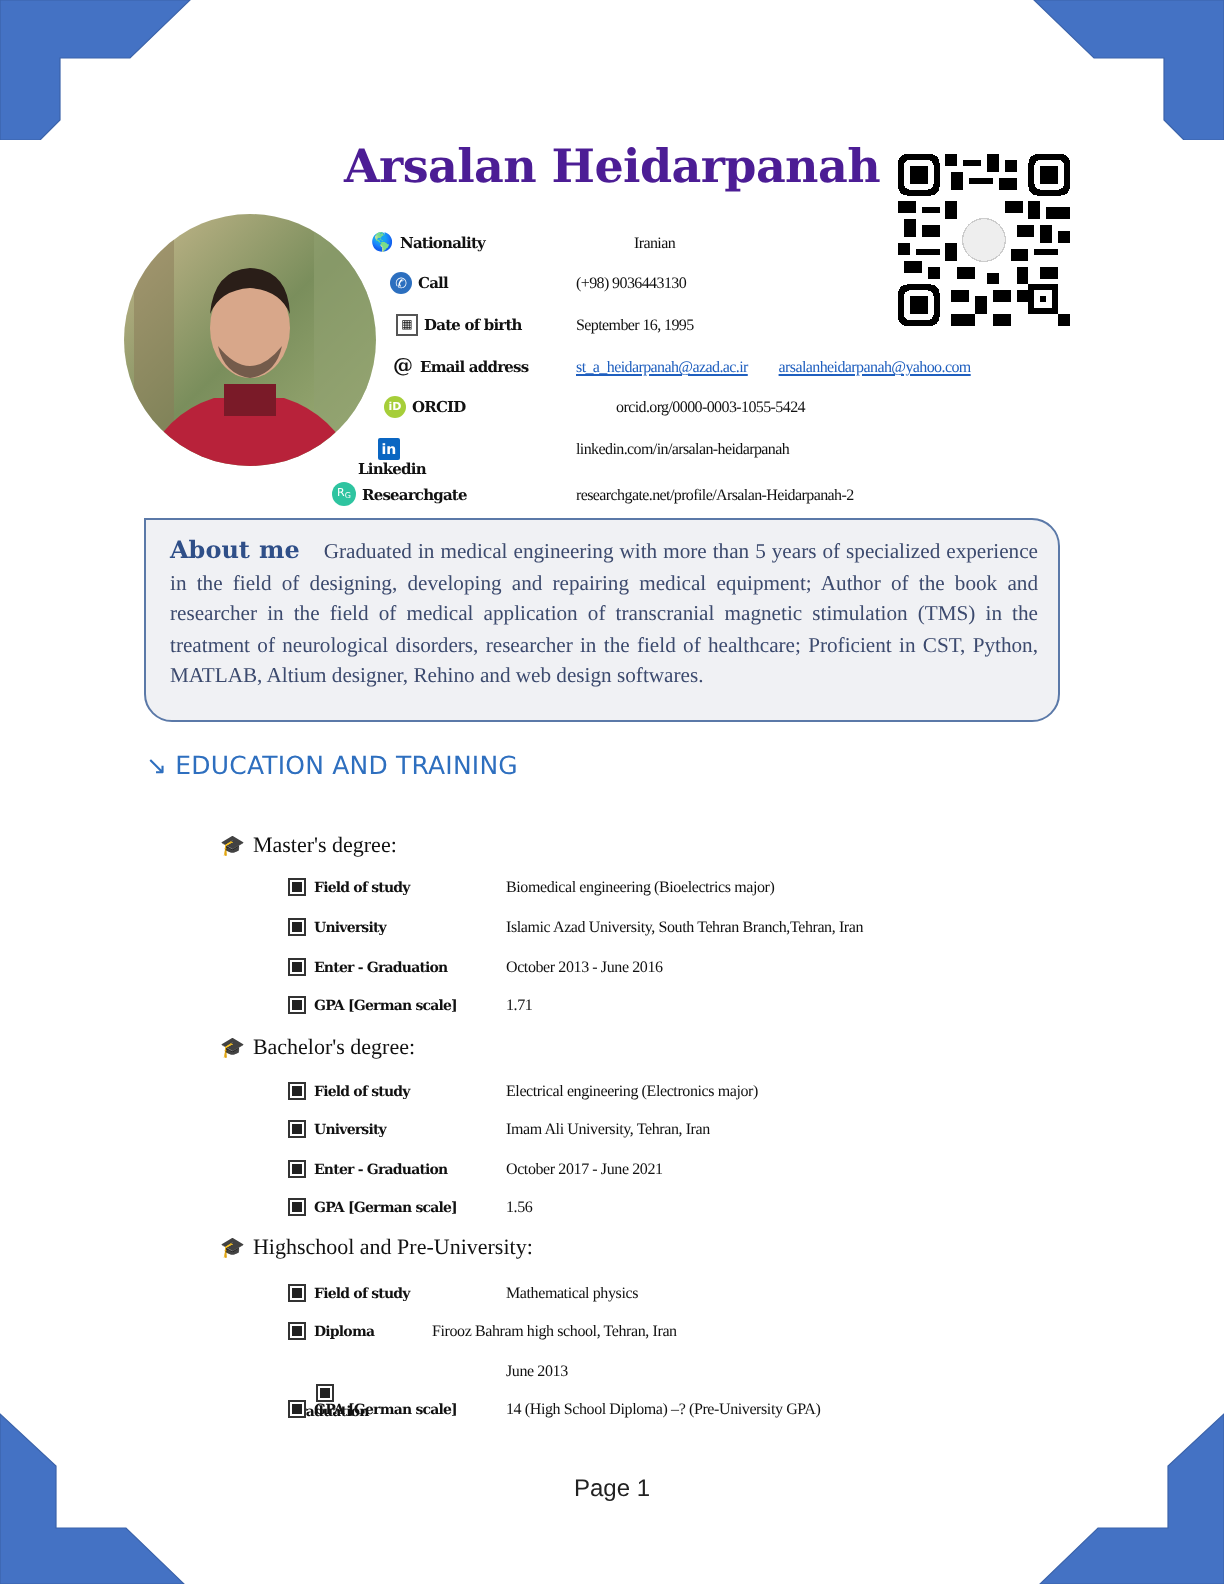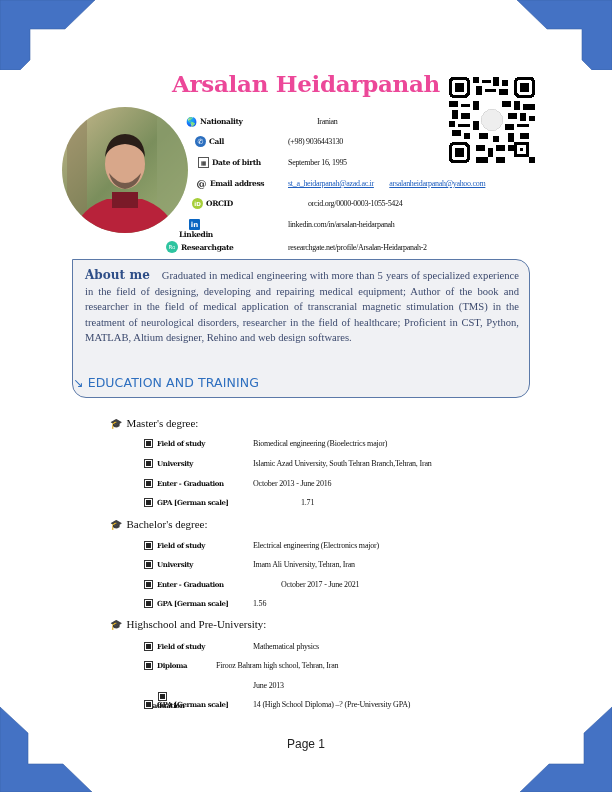--- a/index.html
+++ b/index.html
@@ -1,27 +1,27 @@
 <!DOCTYPE html>
 <html><head>
 <meta charset="utf-8">
 <style>
   html, body { margin:0; padding:0; }
   body { width:612px; height:792px; position:relative; background:#fff; overflow:hidden; font-family:"DejaVu Serif", serif; color:#111; }
   .corner { position:absolute; }
-  .name { position:absolute; left:0; width:612px; top:70px; text-align:center; font-family:"DejaVu Serif", serif; font-weight:bold; font-size:23px; color:#ec4899; letter-spacing:-0.3px; }
+  .name { position:absolute; left:0; width:612px; top:70px; text-align:center; font-family:"DejaVu Serif", serif; font-weight:bold; font-size:23px; color:#4c1d95; letter-spacing:-0.3px; }
   .photo { position:absolute; left:62px; top:108px; width:126px; height:100px; border-radius:50%; overflow:hidden; }
   .photo { width:126px; height:126px; top:107px; }
   .qr { position:absolute; left:449px; top:77px; width:86px; height:86px; }
   .info-row { position:absolute; font-size:8px; display:flex; align-items:center; }
   .info-label { font-family:"DejaVu Serif", serif; font-weight:bold; font-size:7.5px; letter-spacing:-0.4px; }
   .info-val { position:absolute; left:288px; font-size:8px; letter-spacing:-0.3px; font-family:"Liberation Serif", serif; }
   .info-val a { color:#1f5fbf; text-decoration:underline; }
   .ico { display:inline-flex; align-items:center; justify-content:center; width:11px; height:11px; margin-right:3px; font-size:9px; }
-  .about { position:absolute; left:72px; top:259px; width:458px; height:139px; border:1.5px solid #5b79a8; border-radius:0 14px 14px 14px; background:#f0f1f4; box-sizing:border-box; padding:8px 10px 0 12px; font-family:"Liberation Serif", serif; font-size:10.6px; line-height:15.6px; color:#3c4a6e; text-align:justify; }
+  .about { position:absolute; left:72px; top:259px; width:458px; height:102px; border:1.5px solid #5b79a8; border-radius:0 14px 14px 14px; background:#f0f1f4; box-sizing:border-box; padding:8px 10px 0 12px; font-family:"Liberation Serif", serif; font-size:10.6px; line-height:15.6px; color:#3c4a6e; text-align:justify; }
   .about-h { font-family:"DejaVu Serif", serif; font-weight:bold; color:#2f4f88; font-size:12px; margin-right:12px; }
   .edu-head { position:absolute; left:73px; top:375px; font-family:"DejaVu Sans", sans-serif; font-size:12.5px; color:#2e6fbf; letter-spacing:0.1px; }
   .degree { position:absolute; left:110px; font-family:"Liberation Serif", serif; font-size:11px; display:flex; align-items:center; }
   .degree .cap { font-size:10px; margin-right:4px; }
   .field { position:absolute; left:144px; font-size:8px; display:flex; align-items:center; }
   .field .sq { display:inline-block; width:7px; height:7px; border:1px solid #333; background:#222; box-shadow: inset 0 0 0 1px #fff; margin-right:4px; }
   .field .lbl { font-family:"DejaVu Serif", serif; font-weight:bold; font-size:7px; letter-spacing:-0.4px; }
   .fval { position:absolute; font-family:"Liberation Serif", serif; font-size:8px; letter-spacing:-0.2px; }
   .page { position:absolute; top:737px; left:0; width:612px; text-align:center; font-family:"Liberation Sans", sans-serif; font-size:12px; color:#222; }
 </style>
@@ -188,41 +188,41 @@
 <div class="fval" style="left:253px;top:459px;">Islamic Azad University, South Tehran Branch,Tehran, Iran</div>
 <div class="field" style="top:479px;">
     <span class="sq"></span>
     <span class="lbl">Enter - Graduation</span>
   </div>
 <div class="fval" style="left:253px;top:479px;">October 2013 - June 2016</div>
 <div class="field" style="top:498px;">
     <span class="sq"></span>
     <span class="lbl">GPA [German scale]</span>
   </div>
-<div class="fval" style="left:253px;top:498px;margin-left:48px;">1.71</div>
+<div class="fval" style="left:253px;top:498px;">1.71</div>
 
 <div class="degree" style="top:518px;">
   <span class="cap">🎓</span>
   <span>Bachelor's degree:</span>
 </div>
 <div class="field" style="top:541px;">
     <span class="sq"></span>
     <span class="lbl">Field of study</span>
   </div>
 <div class="fval" style="left:253px;top:541px;">Electrical engineering (Electronics major)</div>
 <div class="field" style="top:560px;">
     <span class="sq"></span>
     <span class="lbl">University</span>
   </div>
 <div class="fval" style="left:253px;top:560px;">Imam Ali University, Tehran, Iran</div>
 <div class="field" style="top:580px;">
     <span class="sq"></span>
     <span class="lbl">Enter - Graduation</span>
   </div>
-<div class="fval" style="left:253px;top:580px;margin-left:28px;">October 2017 - June 2021</div>
+<div class="fval" style="left:253px;top:580px;">October 2017 - June 2021</div>
 <div class="field" style="top:599px;">
     <span class="sq"></span>
     <span class="lbl">GPA [German scale]</span>
   </div>
 <div class="fval" style="left:253px;top:599px;">1.56</div>
 
 <div class="degree" style="top:618px;">
   <span class="cap">🎓</span>
   <span>Highschool and Pre-University:</span>
 </div>

